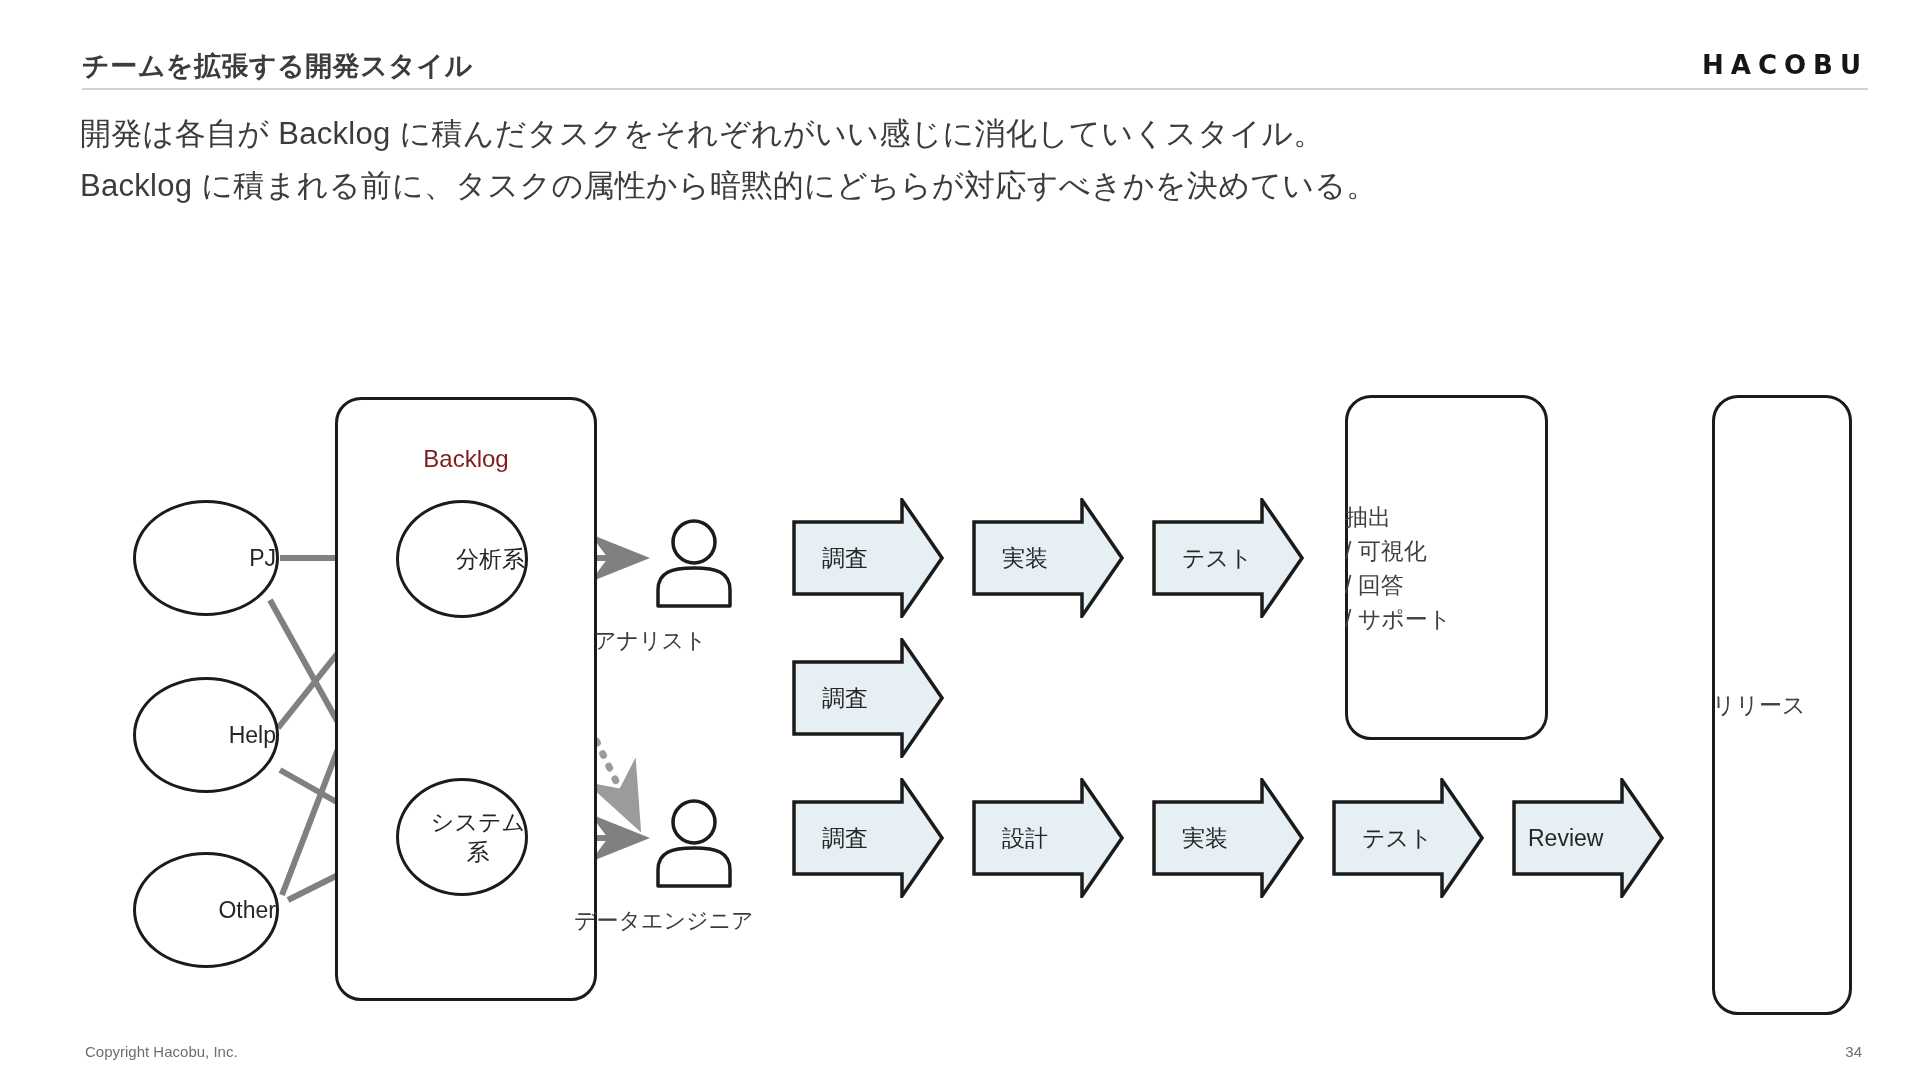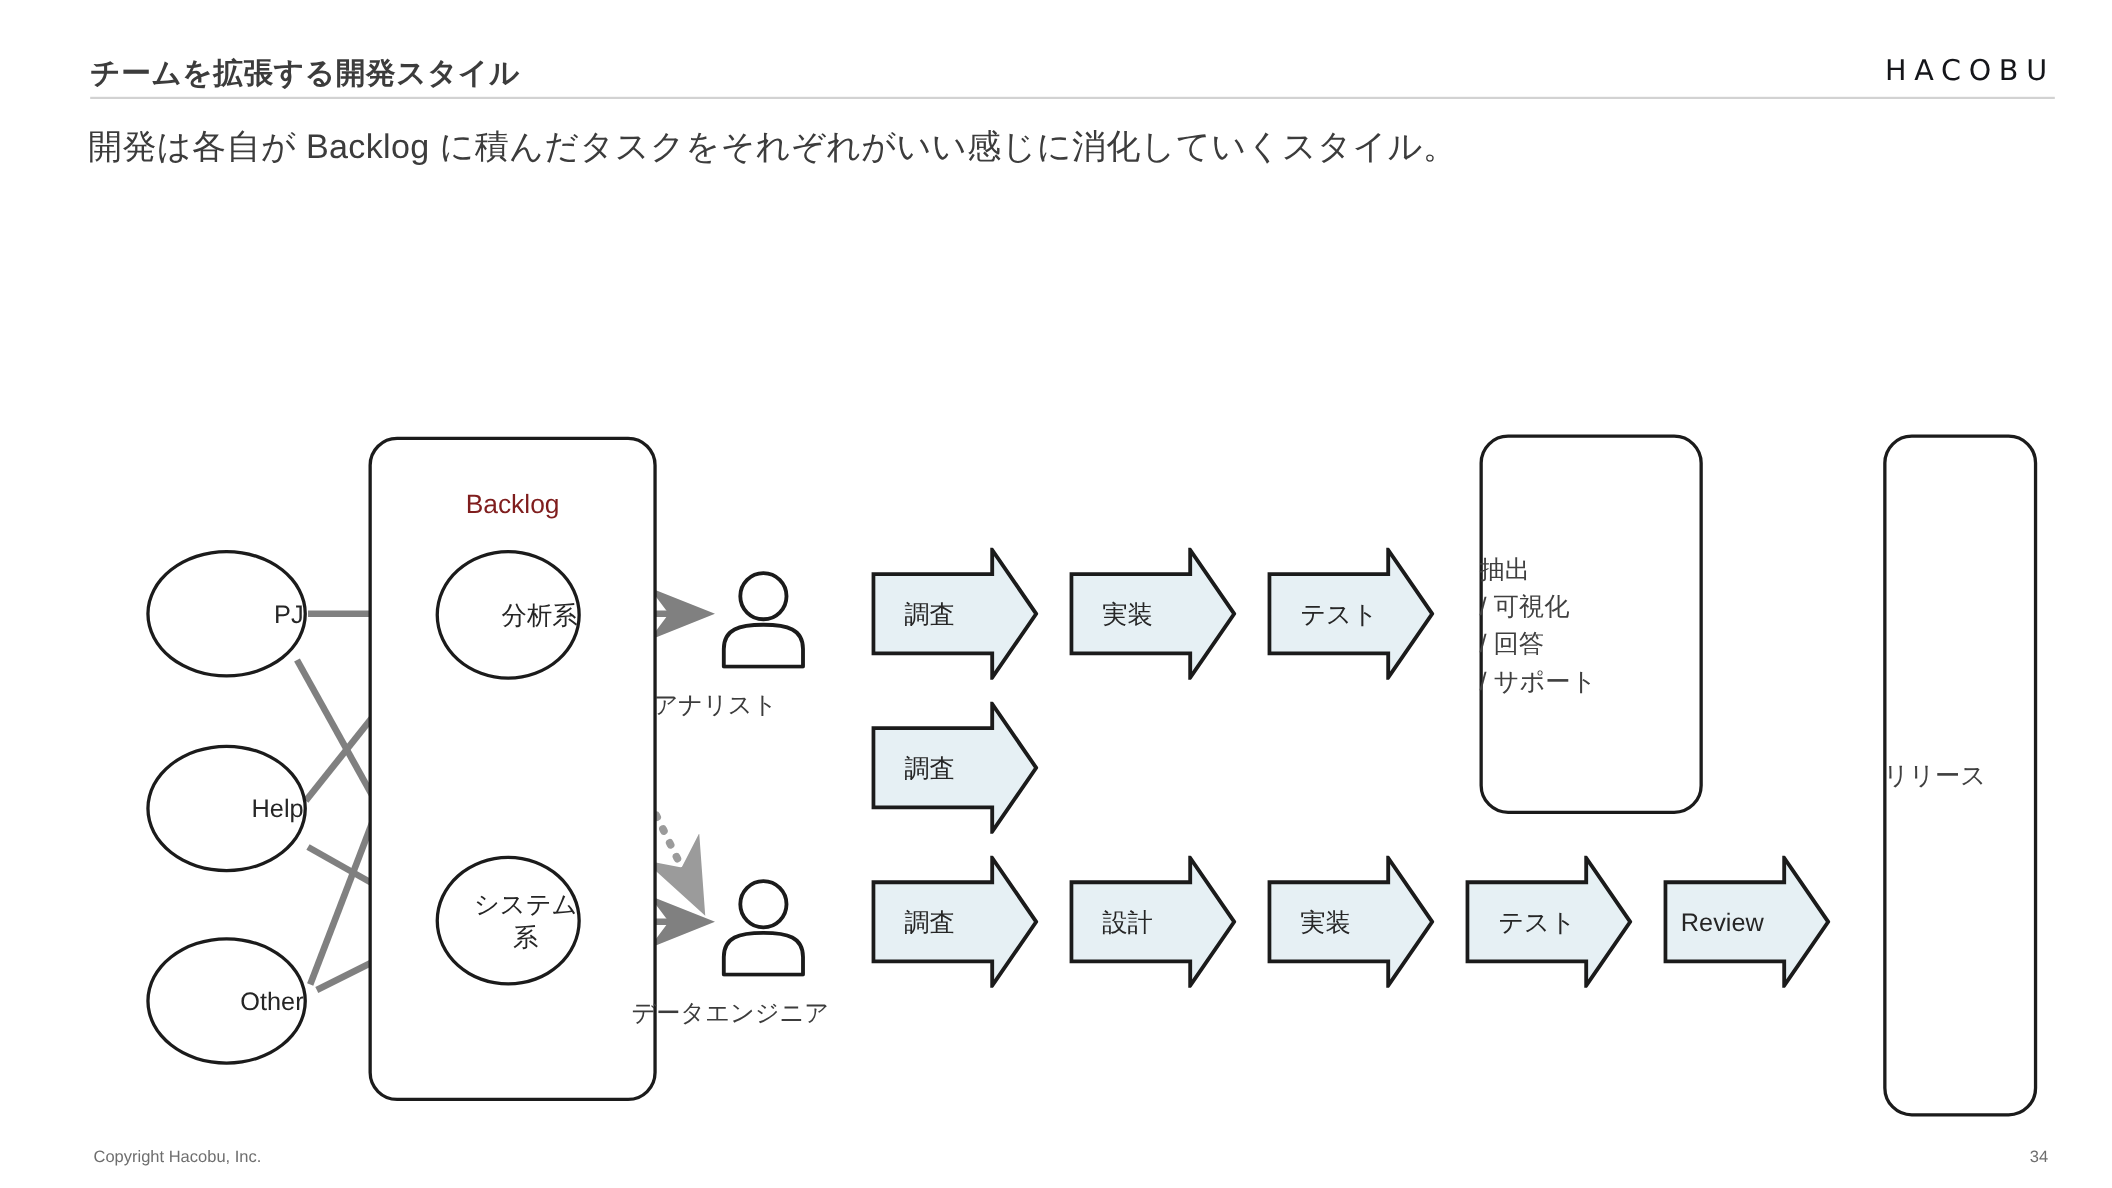--- a/index.html
+++ b/index.html
@@ -31,21 +31,21 @@
     font-weight: bold;
     color: #3c3c3c;
     letter-spacing: 0.5px;
     white-space: nowrap;
   }
   #brand-logo {
     position: absolute;
     right: 52px;
     top: 50px;
     font-size: 26px;
-    font-weight: 400;
+    font-weight: 700;
     letter-spacing: 7px;
     color: #15161a;
     white-space: nowrap;
     font-family: "DejaVu Sans", sans-serif;
   }
   #header-rule {
     position: absolute;
     left: 82px;
     top: 88px;
     width: 1786px;
@@ -168,20 +168,21 @@
 <body>
 
 <div id="slide-header">
   <div id="page-title">チームを拡張する開発スタイル</div>
   <div id="brand-logo">HACOBU</div>
   <div id="header-rule"></div>
 </div>
 
 <div id="lead-text">
   <div class="lead-line">開発は各自が Backlog に積んだタスクをそれぞれがいい感じに消化していくスタイル。</div>
+  <div class="lead-line">Backlog に積まれる前に、タスクの属性から暗黙的にどちらが対応すべきかを決めている。</div>
 </div>
 
 <div id="diagram">
 
   <svg id="diagram-layer" width="1920" height="1080" viewBox="0 0 1920 1080">
     <defs>
       <marker id="ah" markerWidth="10" markerHeight="8" refX="8" refY="4" orient="auto" markerUnits="strokeWidth">
         <path d="M0,0 L10,4 L0,8 L3,4 Z" fill="#808080"></path>
       </marker>
       <marker id="ahd" markerWidth="10" markerHeight="8" refX="8" refY="4" orient="auto" markerUnits="strokeWidth">

